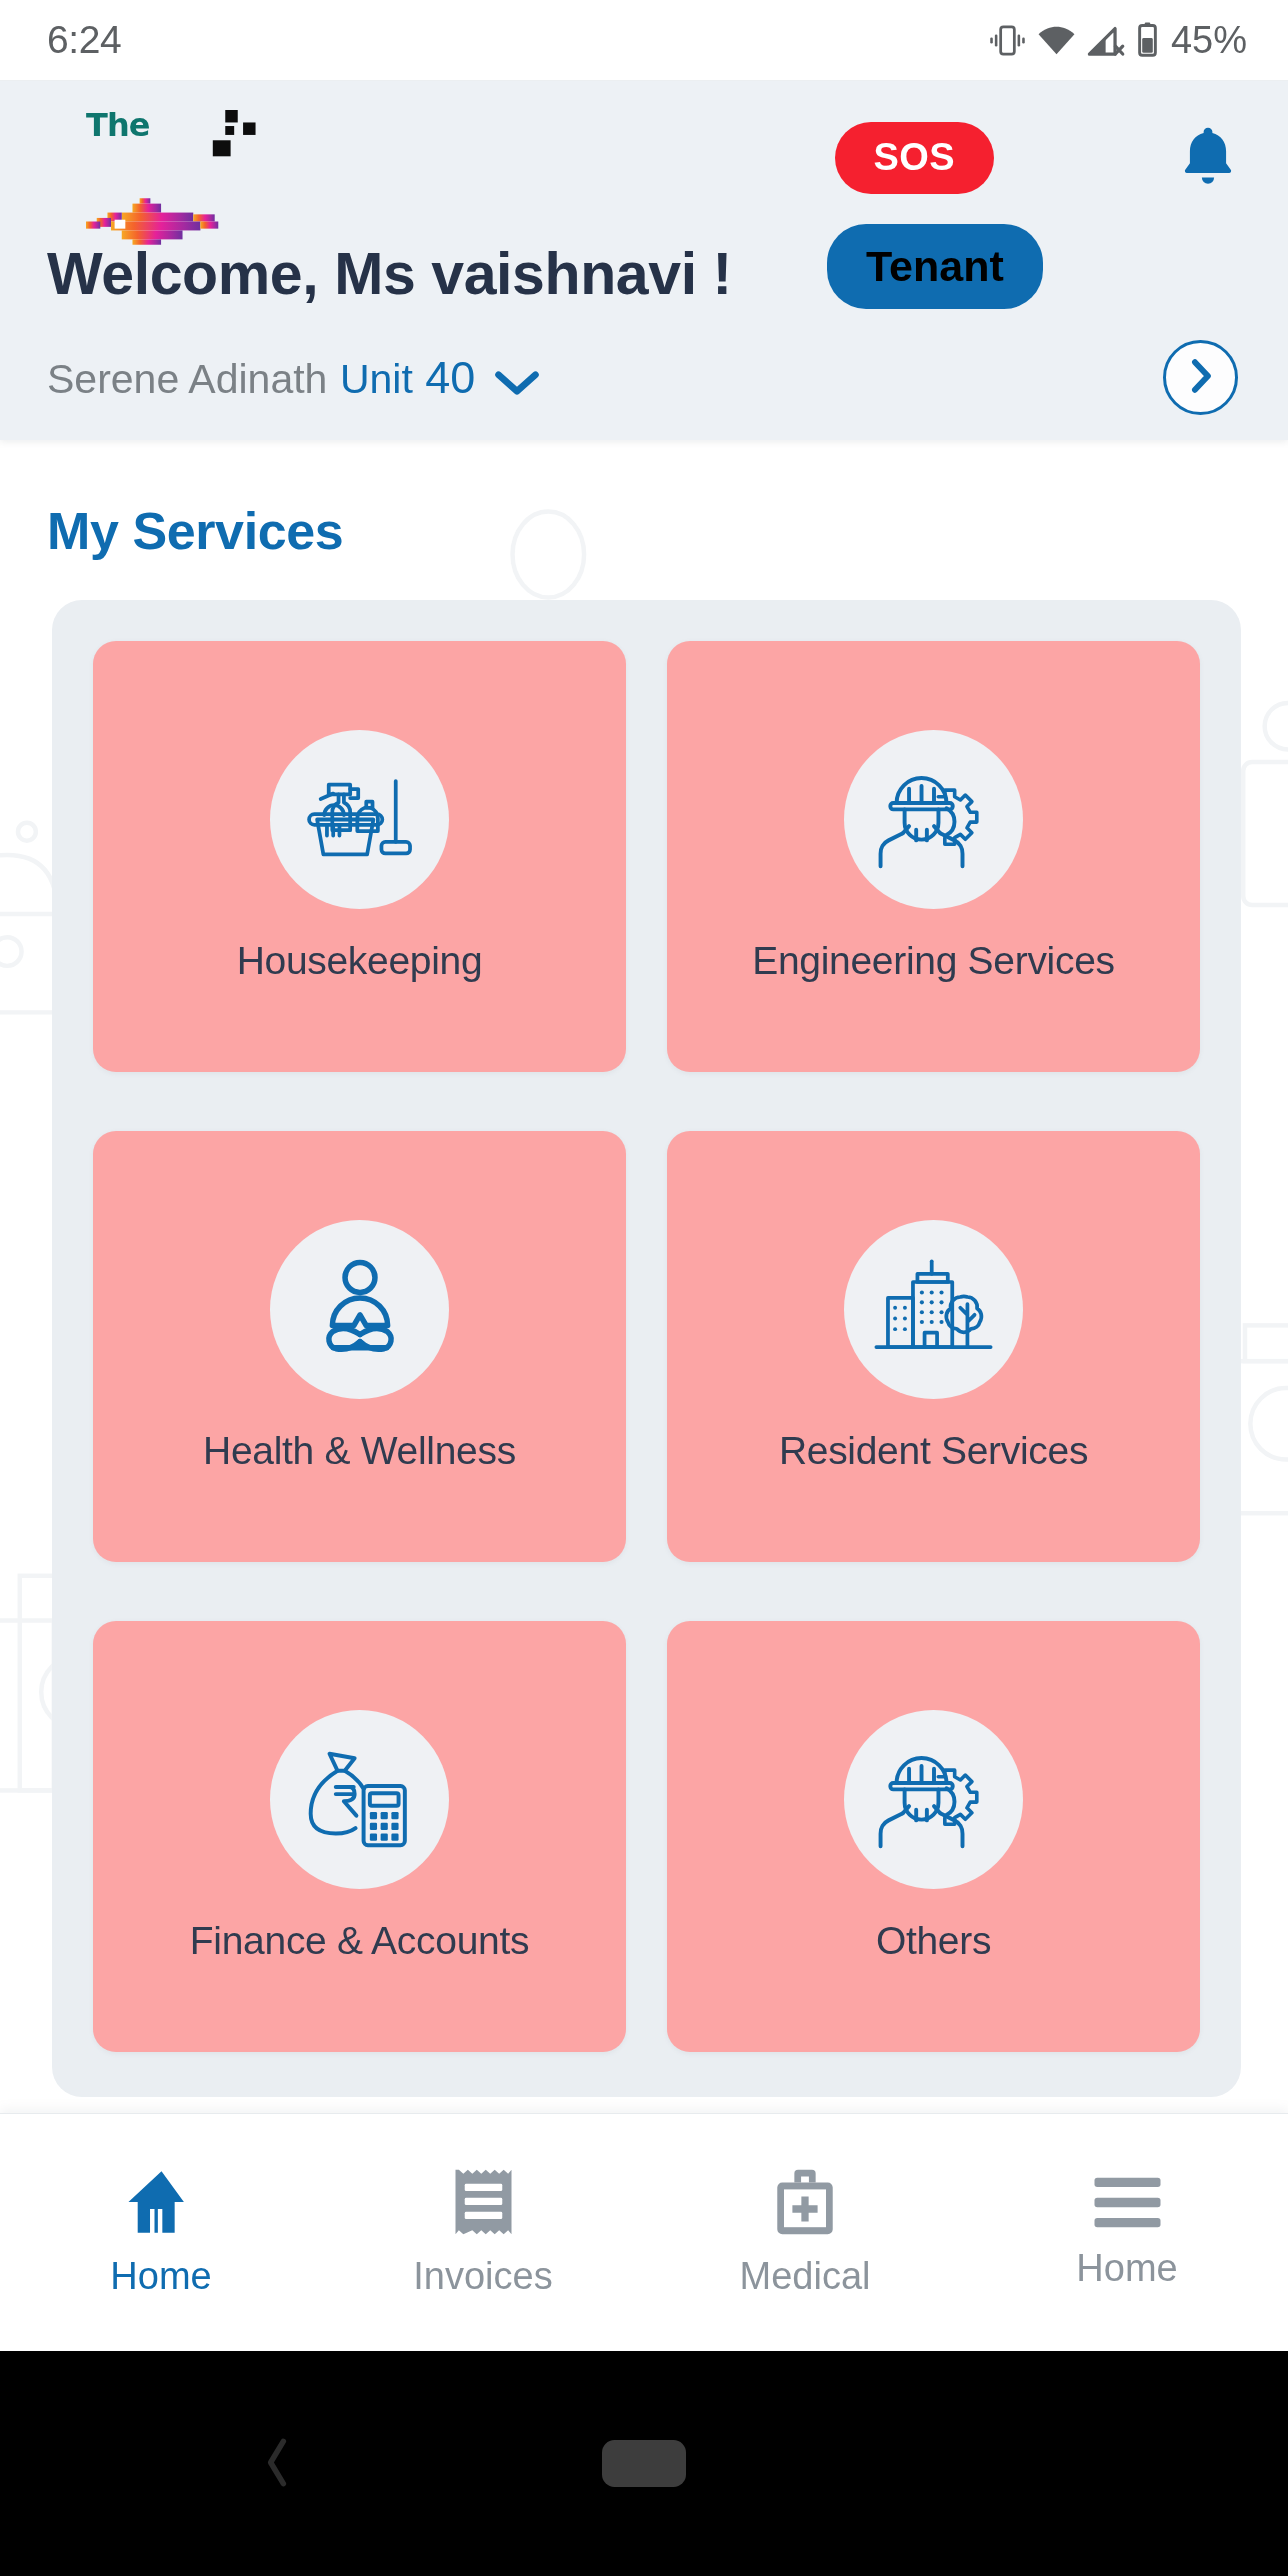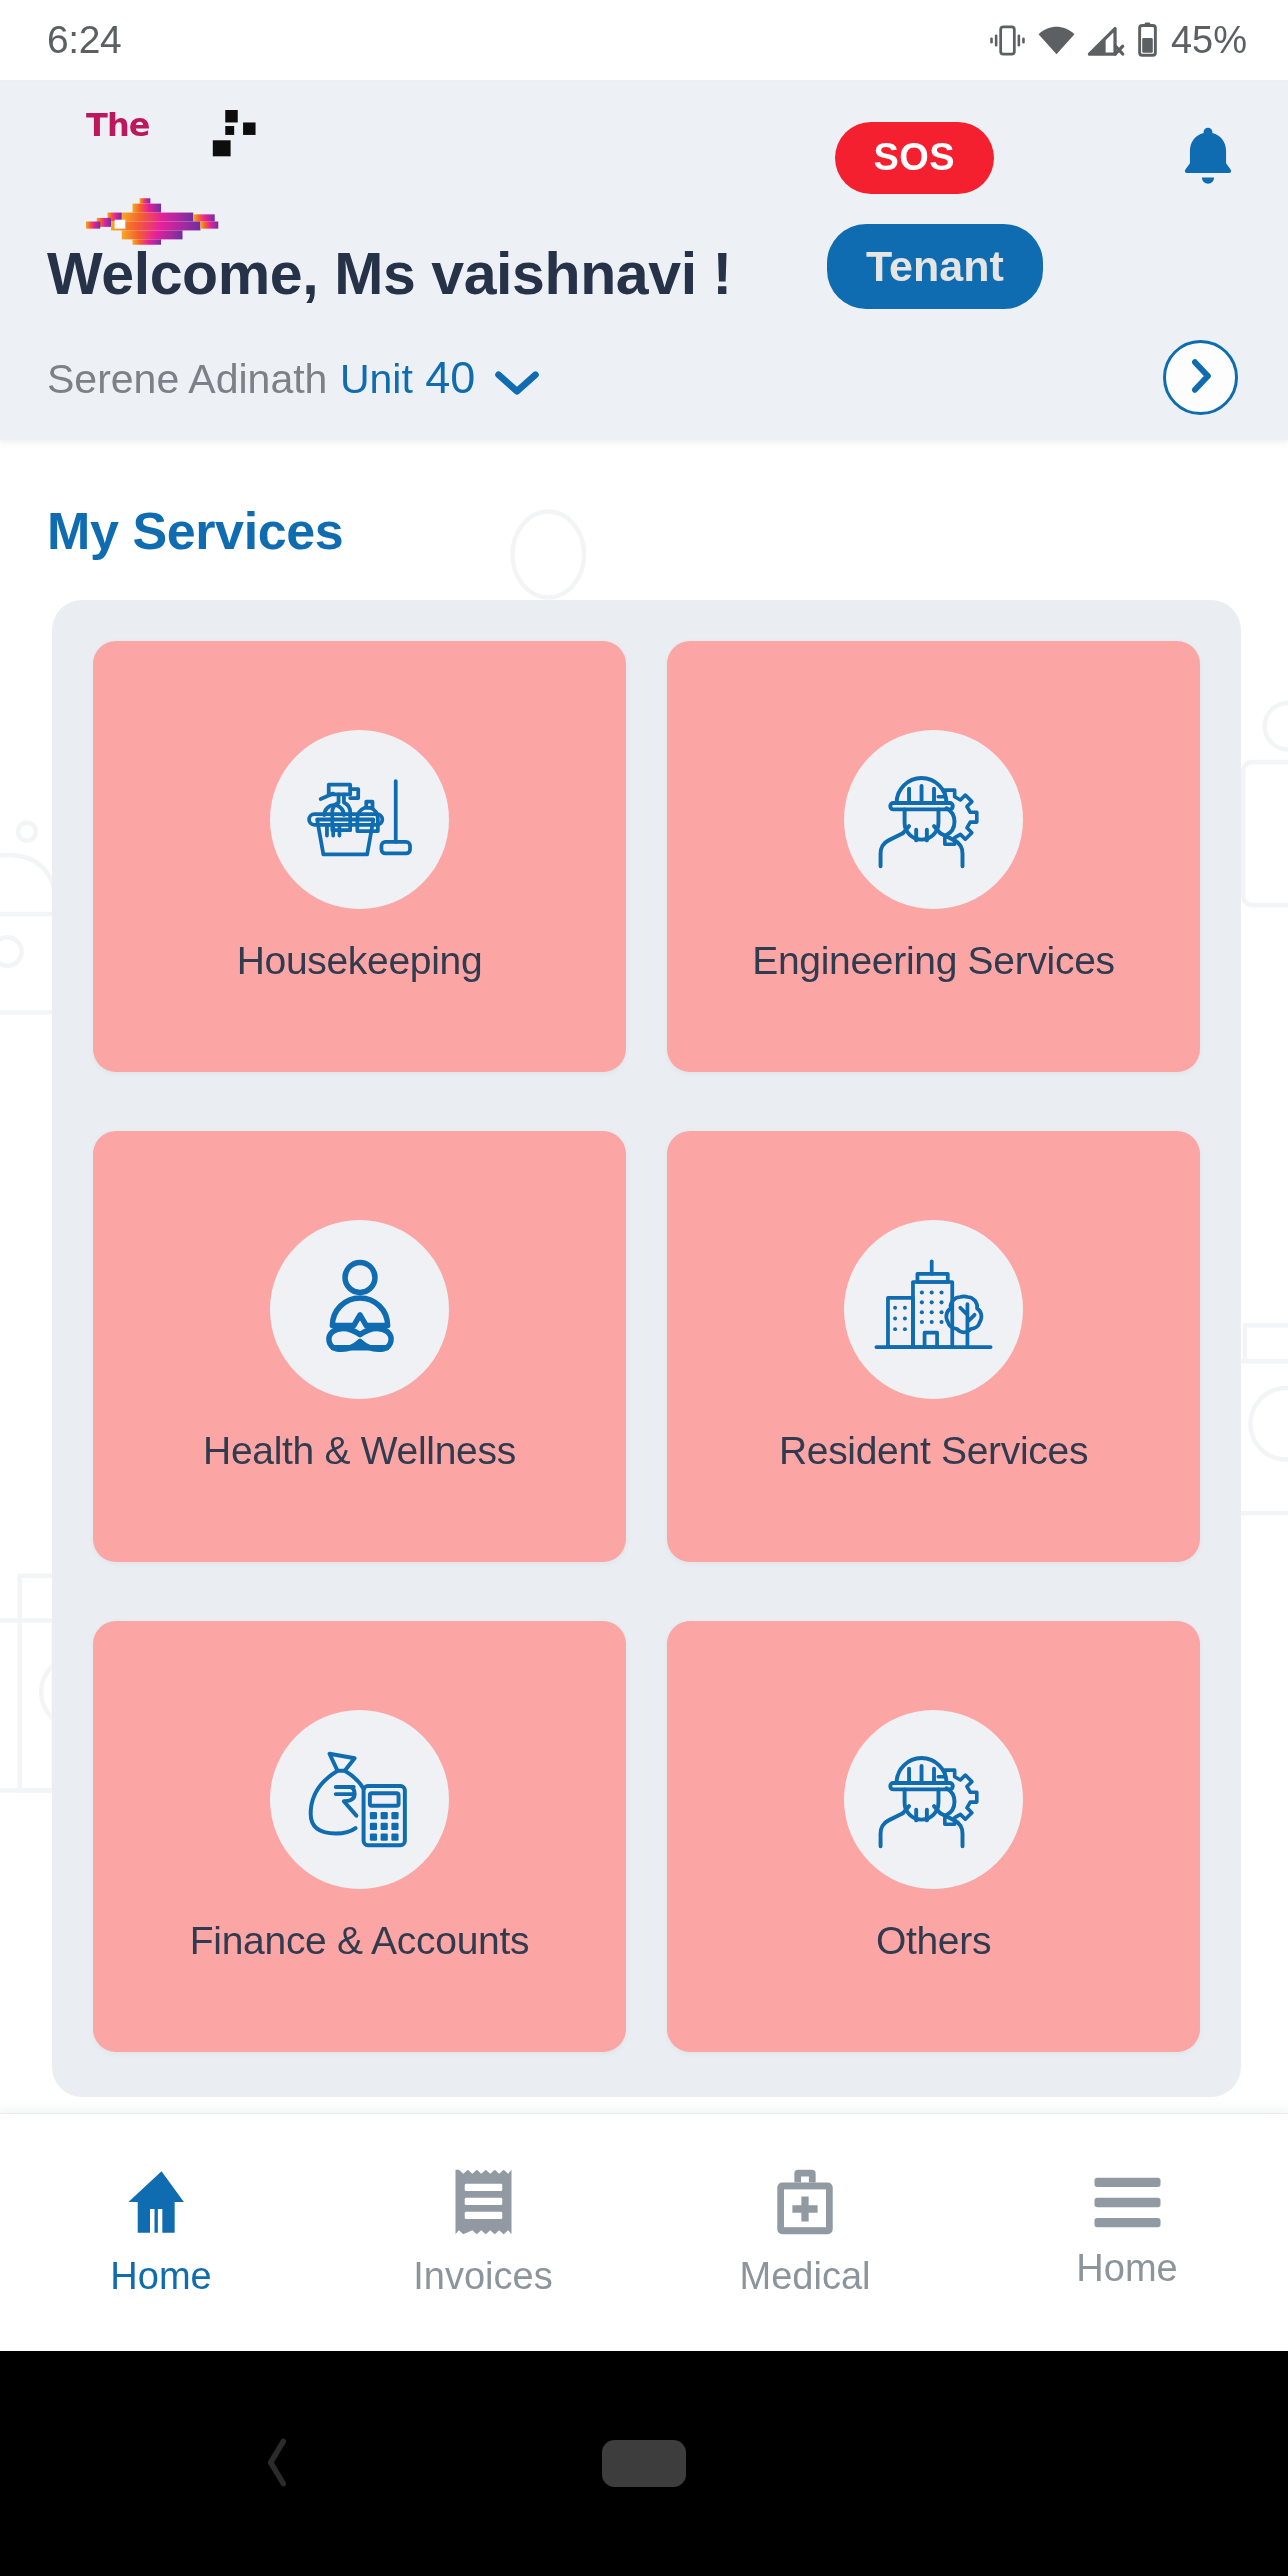--- a/index.html
+++ b/index.html
@@ -33,21 +33,21 @@
     box-shadow:0 2.7px 6.3px rgba(120,130,140,0.13);
   }
   .header-top{
     display:flex; align-items:flex-start; justify-content:space-between;
     padding:0 45px 0 39px;
     height:143px;
   }
   .logo-block{ position:relative; width:224px; height:143px; }
   .logo-the{
     position:absolute; left:47px; top:5.4px;
-    font-size:32px; font-weight:bold; color:#be185d;
+    font-size:32px; font-weight:bold; color:#0f766e;
     font-family:"DejaVu Sans", sans-serif; letter-spacing:-0.9px;
   }
   .logo-genie{
     position:absolute; left:1.8px; top:25px;
     font-size:73px; font-weight:bold; color:#0d0d0d;
     letter-spacing:-2.7px; line-height:1;
     font-family:"DejaVu Sans", sans-serif;
   }
   .logo-dots{ position:absolute; left:161px; top:9px; }
   .logo-lamp{ position:absolute; left:47px; top:97px; }
@@ -71,21 +71,21 @@
     padding:0 0 0 47px;
     margin-top:-3.6px;
     position:relative;
   }
   .welcome-text{
     font-size:59px; font-weight:bold; color:#263248;
     letter-spacing:-0.4px; white-space:nowrap;
   }
   .role-badge{
     position:absolute; left:827px; top:-16px;
-    background:#0f6cb0; color:#e5e5e5;
+    background:#0f6cb0; color:#000000;
     font-size:43px; font-weight:bold;
     border-radius:39px; border:none;
     padding:18px 39px;
     cursor:pointer;
   }
 
   .unit-row{
     display:flex; align-items:center; justify-content:space-between;
     padding:32px 50px 0 47px;
   }

